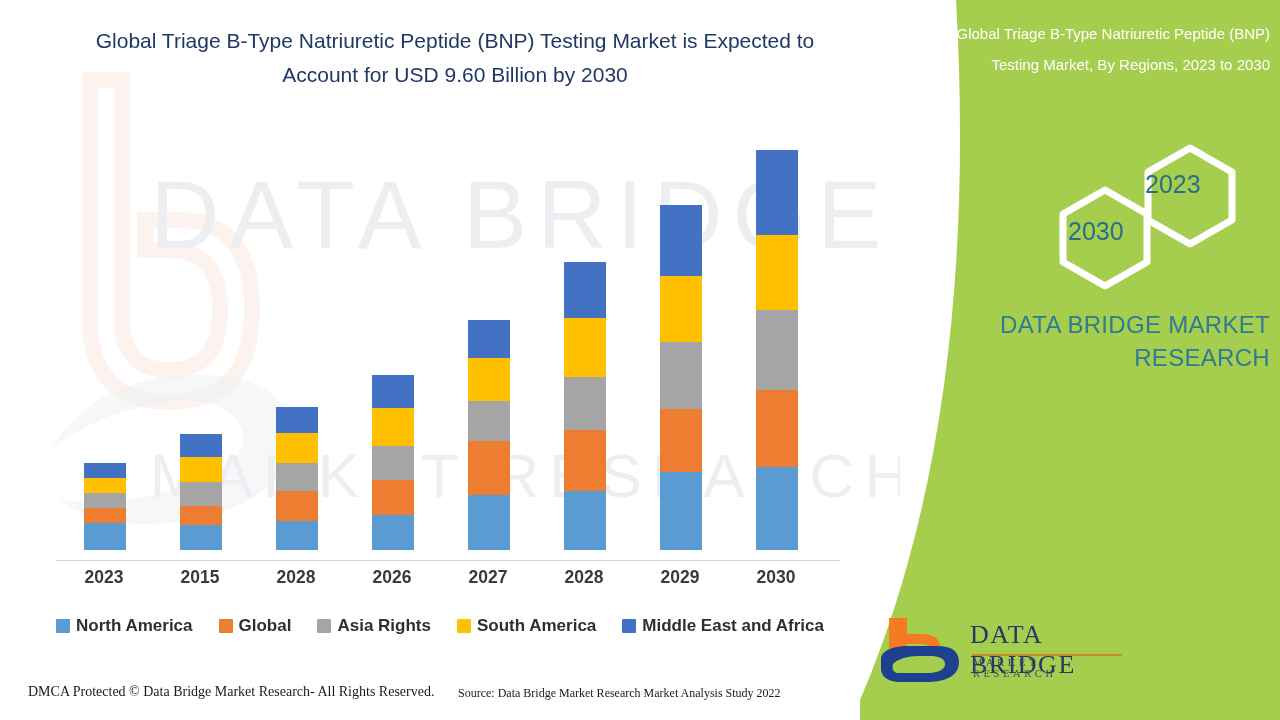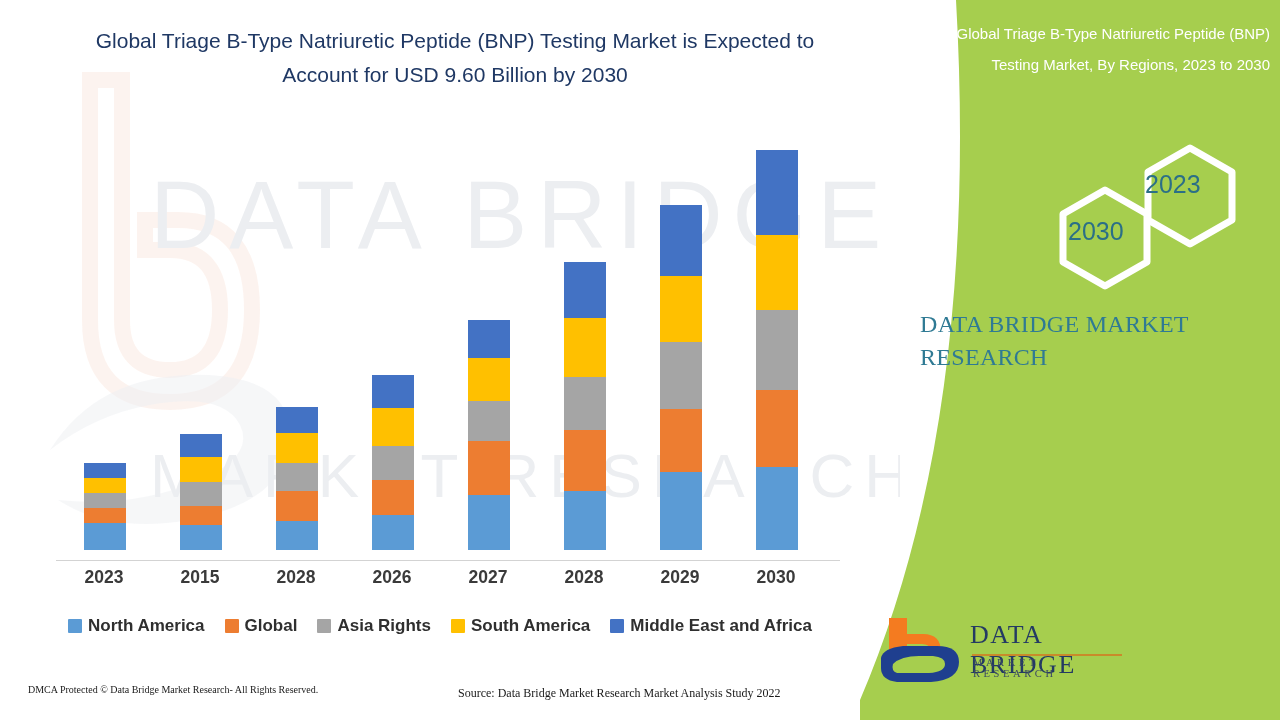--- a/index.html
+++ b/index.html
@@ -84,26 +84,26 @@
     color: #2b6f87;
     font-size: 25px;
     font-family: "Liberation Sans", sans-serif;
   }
   #hex-label-2023 { left: 205px; top: 30px; }
   #hex-label-2030 { left: 128px; top: 77px; }
   #panel-brand {
     position: absolute;
     left: 60px; top: 308px;
     width: 350px;
-    text-align: left;
+    text-align: right;
     color: #2f7a94;
     font-size: 24px;
     line-height: 33px;
     letter-spacing: 0.3px;
-    font-family: Liberation Serif, serif;
+    font-family: Liberation Sans, sans-serif;
   }
 
   
   #panel-logo {
     position: absolute;
     left: 15px; top: 612px;
     width: 250px; height: 80px;
   }
   #panel-logo .logo-name {
     position: absolute;
@@ -180,21 +180,21 @@
     font-family: "Liberation Sans", sans-serif;
   }
 
   #legend {
     position: absolute;
     left: 40px; top: 616px;
     width: 800px;
     display: flex;
     justify-content: center;
     align-items: center;
-    gap: 20px;
+    gap: 26px;
   }
   .legend-item {
     display: flex;
     align-items: center;
     gap: 6px;
   }
   .legend-swatch {
     width: 14px; height: 14px;
     border-radius: 1px;
     flex: none;
@@ -203,21 +203,21 @@
     font-size: 17px;
     font-weight: bold;
     color: #2f2f2f;
     white-space: nowrap;
     font-family: "Liberation Sans", sans-serif;
   }
 
   #footer-left {
     position: absolute;
     left: 28px; top: 684px;
-    font-size: 10px;
+    font-size: 14px;
     color: #1a1a1a;
     font-family: "Liberation Serif", serif;
   }
   #footer-right {
     position: absolute;
     left: 458px; top: 686px;
     font-size: 12px;
     color: #1a1a1a;
     font-family: "Liberation Serif", serif;
   }

